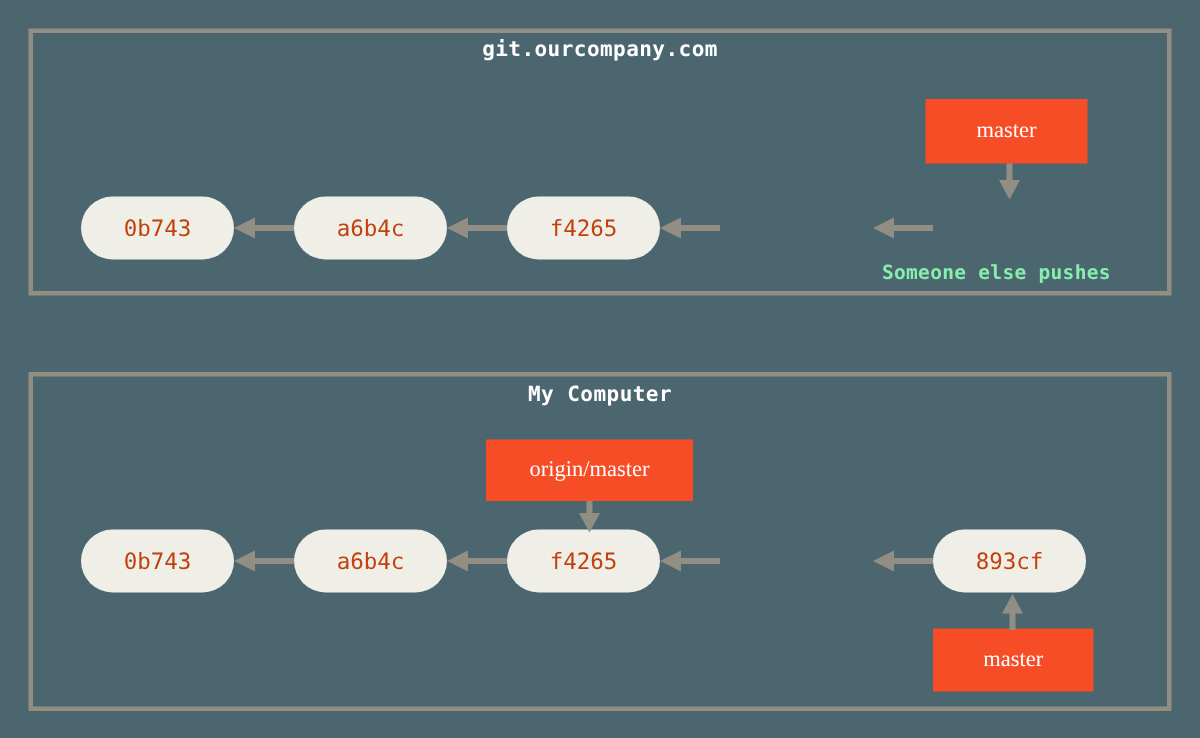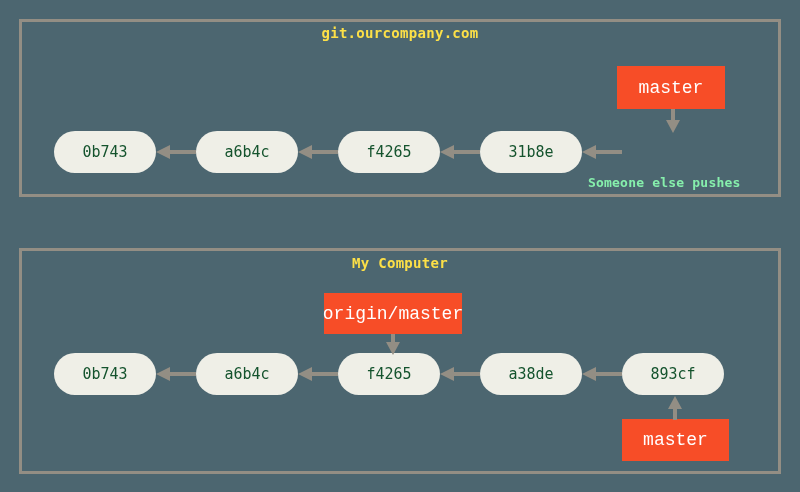--- a/index.html
+++ b/index.html
@@ -30,40 +30,40 @@
   #panel-remote { left: 19px; top: 19px;  width: 762px; height: 178px; }
   #panel-local  { left: 19px; top: 248px; width: 762px; height: 226px; }
 
   .panel-title {
     position: absolute;
     width: 100%;
     text-align: center;
     font-family: "DejaVu Sans Mono", monospace;
     font-size: 14px;
     font-weight: bold;
-    color: #fde047;
+    color: #ffffff;
     letter-spacing: 0.3px;
     white-space: nowrap;
   }
   #title-remote { top: 25px; }
   #title-local  { top: 255px; }
 
   
   .commit {
     position: absolute;
     width: 102px;
     height: 42px;
     background: #efefe7;
     border-radius: 21px;
     display: flex;
     align-items: center;
     justify-content: center;
     font-family: "DejaVu Sans Mono", monospace;
     font-size: 15px;
-    color: #14532d;
+    color: #c2410c;
     box-sizing: border-box;
   }
 
   
   .row-remote { top: 131px; }
   
   .row-local  { top: 353px; }
 
   .c1 { left: 54px;  }
   .c2 { left: 196px; }
@@ -102,22 +102,22 @@
   .ha3 { left: 440px; }
   .ha4 { left: 582px; }
 
   
   .label-box {
     position: absolute;
     background: #f74d27;
     display: flex;
     align-items: center;
     justify-content: center;
-    font-family: Liberation Mono, monospace;
-    font-size: 18px;
+    font-family: Liberation Serif, serif;
+    font-size: 15px;
     color: #ffffff;
     box-sizing: border-box;
   }
   #label-master-remote { left: 617px; top: 66px;  width: 108px; height: 43px; }
   #label-origin-master { left: 324px; top: 293px; width: 138px; height: 41px; }
   #label-master-local  { left: 622px; top: 419px; width: 107px; height: 42px; }
 
   
   .varrow {
     position: absolute;
@@ -172,21 +172,20 @@
 
 <div id="stage">
 
   <div class="panel" id="panel-remote"></div>
 
   <div class="panel-title" id="title-remote">git.ourcompany.com</div>
 
   <div class="commit row-remote c1">0b743</div>
   <div class="commit row-remote c2">a6b4c</div>
   <div class="commit row-remote c3">f4265</div>
-  <div class="commit row-remote c4">31b8e</div>
 
   <div class="harrow ha-row-remote ha1">
     <div class="shaft"></div>
       <div class="head"></div>
   </div>
   <div class="harrow ha-row-remote ha2">
     <div class="shaft"></div>
       <div class="head"></div>
   </div>
   <div class="harrow ha-row-remote ha3">
@@ -206,21 +205,20 @@
 
   <div class="caption" id="caption-pushes">Someone else pushes</div>
 
   <div class="panel" id="panel-local"></div>
 
   <div class="panel-title" id="title-local">My Computer</div>
 
   <div class="commit row-local c1">0b743</div>
   <div class="commit row-local c2">a6b4c</div>
   <div class="commit row-local c3">f4265</div>
-  <div class="commit row-local c4">a38de</div>
   <div class="commit row-local c5">893cf</div>
 
   <div class="harrow ha-row-local ha1">
     <div class="shaft"></div>
       <div class="head"></div>
   </div>
   <div class="harrow ha-row-local ha2">
     <div class="shaft"></div>
       <div class="head"></div>
   </div>

